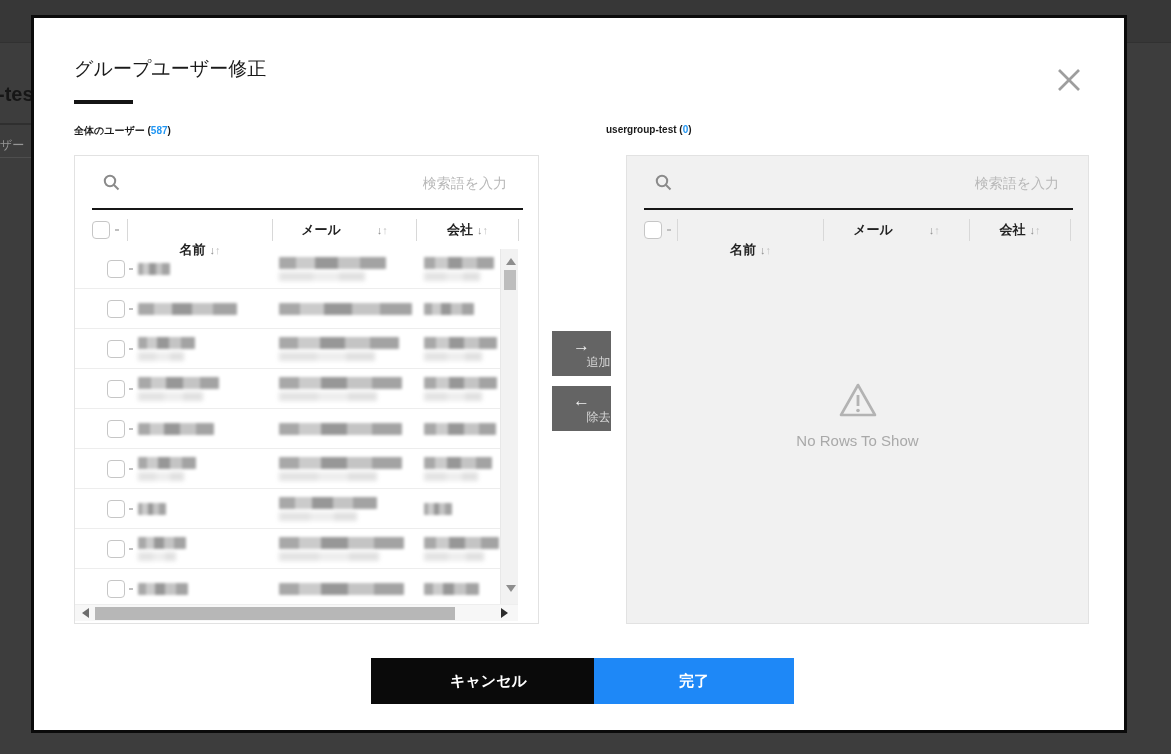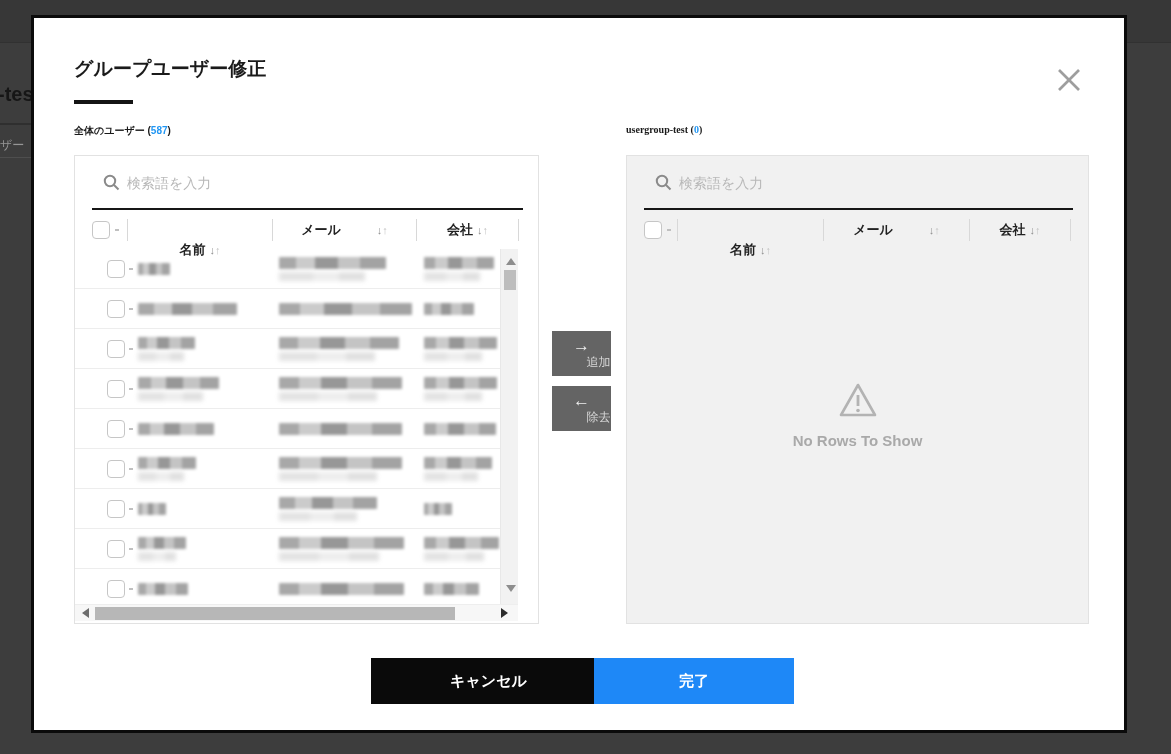--- a/index.html
+++ b/index.html
@@ -19,39 +19,39 @@
   .bg-title-fragment{position:absolute;left:-2px;top:83px;font-size:20px;font-weight:bold;color:#161616;letter-spacing:0;}
   .bg-line-1{position:absolute;left:0;top:123px;width:31px;height:2px;background:#2f2f2f;}
   .bg-tab-fragment{position:absolute;left:0;top:137px;font-size:12px;color:#969696;}
   .bg-line-2{position:absolute;left:0;top:157px;width:31px;height:1px;background:#4e4e4e;}
 
   
   .modal{
     position:absolute;left:31px;top:15px;width:1096px;height:718px;
     background:#fff;border:3px solid #0b0b0b;
   }
-  .modal-title{position:absolute;left:40px;top:38px;font-size:19px;font-weight:bold;color:#1a1a1a;}
+  .modal-title{position:absolute;left:40px;top:38px;font-size:19px;font-weight:normal;color:#1a1a1a;}
   .title-underline{position:absolute;left:40px;top:82px;width:59px;height:4px;background:#141414;}
   .close-btn{position:absolute;left:1014px;top:42px;width:42px;height:42px;display:flex;align-items:center;justify-content:center;cursor:pointer;background:none;border:none;}
 
   .panel-label{position:absolute;top:106px;font-size:10px;font-weight:bold;color:#1a1a1a;}
   .panel-label .count{color:var(--accent-blue);}
   .panel-label.left{left:40px;}
-  .panel-label.right{left:592px;font-family:Liberation Serif, serif;}
+  .panel-label.right{left:572px;}
 
   
   .list-panel{position:absolute;top:137px;height:469px;border:1px solid #e2e2e2;}
   .list-panel.left{left:40px;width:465px;background:#fff;}
   .list-panel.right{left:592px;width:463px;background:var(--panel-gray);}
 
   .search-row{position:relative;height:52px;}
   .search-icon{position:absolute;left:28px;top:18px;}
   .search-input{
     position:absolute;left:52px;top:10px;width:380px;height:34px;border:none;background:transparent;
-    font-size:14px;color:#000000;font-family:inherit;outline:none;
+    font-size:14px;color:#000000;font-family:inherit;outline:none;text-align:right;
   }
   .search-input::placeholder{color:#b8b8b8;}
   .search-underline{position:absolute;left:17px;top:52px;height:2px;background:#161616;}
   .list-panel.left .search-underline{width:431px;}
   .list-panel.right .search-underline{width:429px;}
 
   .header-row{position:absolute;left:0;top:55px;width:100%;height:37px;display:flex;align-items:center;}
   .hdr-cb-cell{width:52px;display:flex;align-items:center;padding-left:17px;gap:5px;}
   .checkbox{width:18px;height:18px;border:1.5px solid #c6c6c6;border-radius:4px;background:#fff;flex:0 0 auto;}
   .cb-dash{width:4px;height:2px;background:#c0c0c0;}
@@ -89,21 +89,21 @@
   .varrow.down{bottom:12px;border-top:7px solid #8d8d8d;}
   .vthumb{position:absolute;left:3px;top:21px;width:12px;height:20px;background:#bdbdbd;}
   .hscroll{position:absolute;left:0;top:448px;width:443px;height:17px;background:#f7f7f7;border-top:1px solid #eee;}
   .harrow{position:absolute;top:3px;width:0;height:0;border-top:5px solid transparent;border-bottom:5px solid transparent;}
   .harrow.left{left:7px;border-right:7px solid #6e6e6e;}
   .harrow.right{right:10px;border-left:7px solid #2c2c2c;}
   .hthumb{position:absolute;left:20px;top:2px;width:360px;height:13px;background:#b7b7b7;}
 
   
   .empty-state{position:absolute;left:0;top:92px;width:100%;height:375px;display:flex;flex-direction:column;align-items:center;justify-content:center;gap:10px;padding-bottom:40px;}
-  .empty-text{font-size:15px;font-weight:bold;color:#a9a9a9;}
+  .empty-text{font-size:15px;font-weight:normal;color:#a9a9a9;}
 
   
   .transfer-btn{
     position:absolute;left:518px;width:59px;height:45px;background:#646464;border:none;cursor:pointer;
     display:flex;flex-direction:column;align-items:center;justify-content:center;gap:1px;
   }
   .transfer-btn.add{top:313px;}
   .transfer-btn.remove{top:368px;}
   .transfer-arrow{font-size:17px;font-weight:bold;color:#efefef;line-height:1;}
   .transfer-label{font-size:12px;color:#d8d8d8;line-height:1.2;margin-left:34px;}

